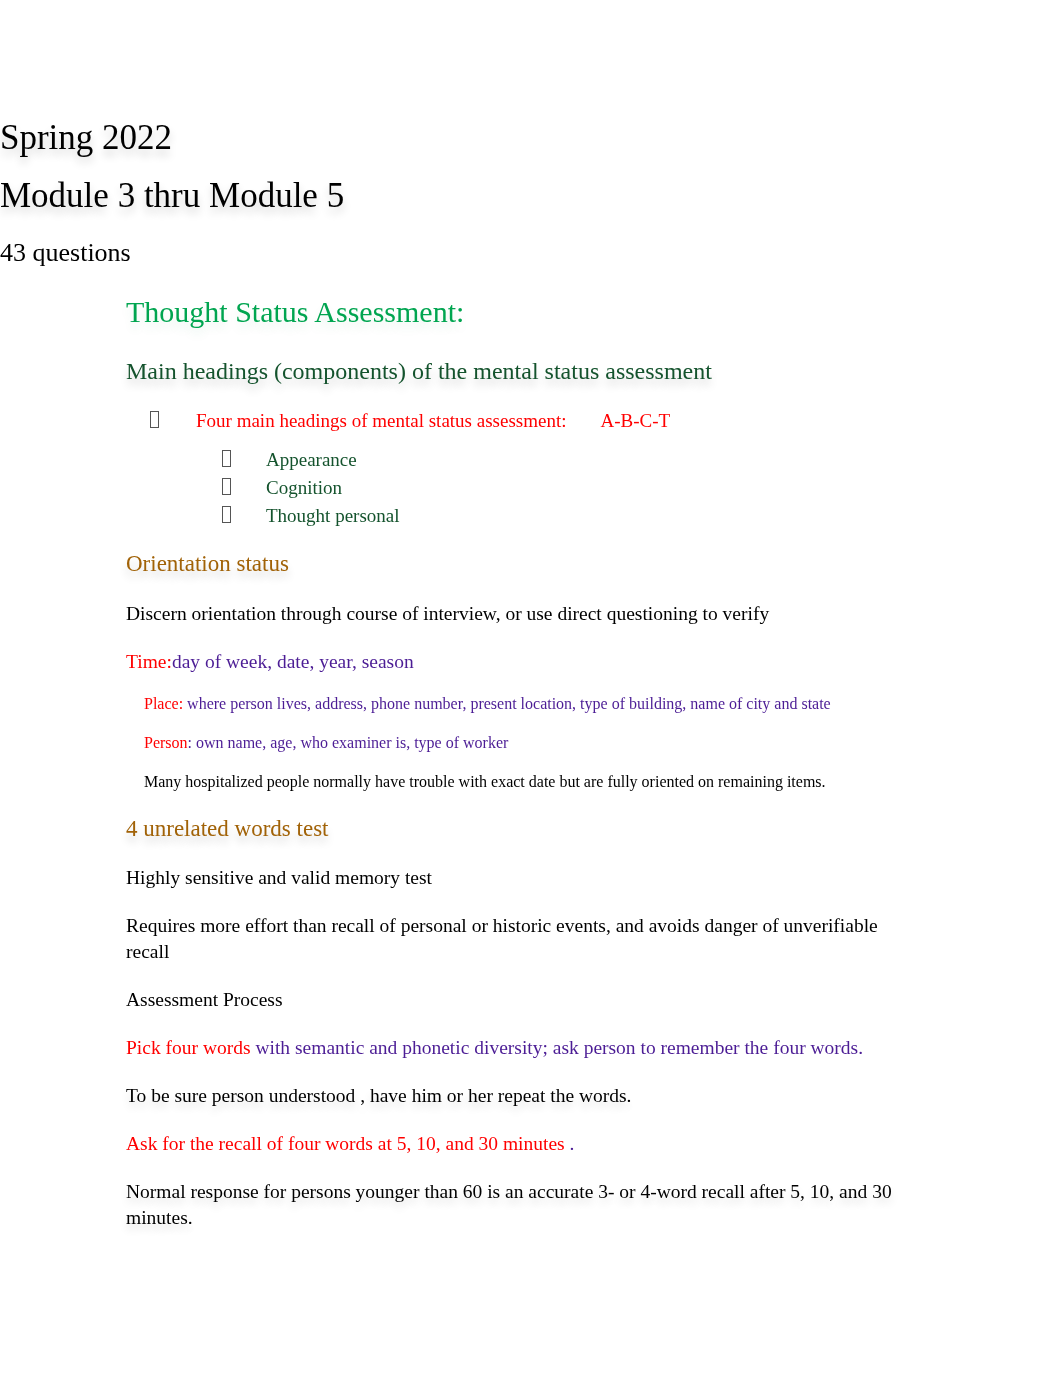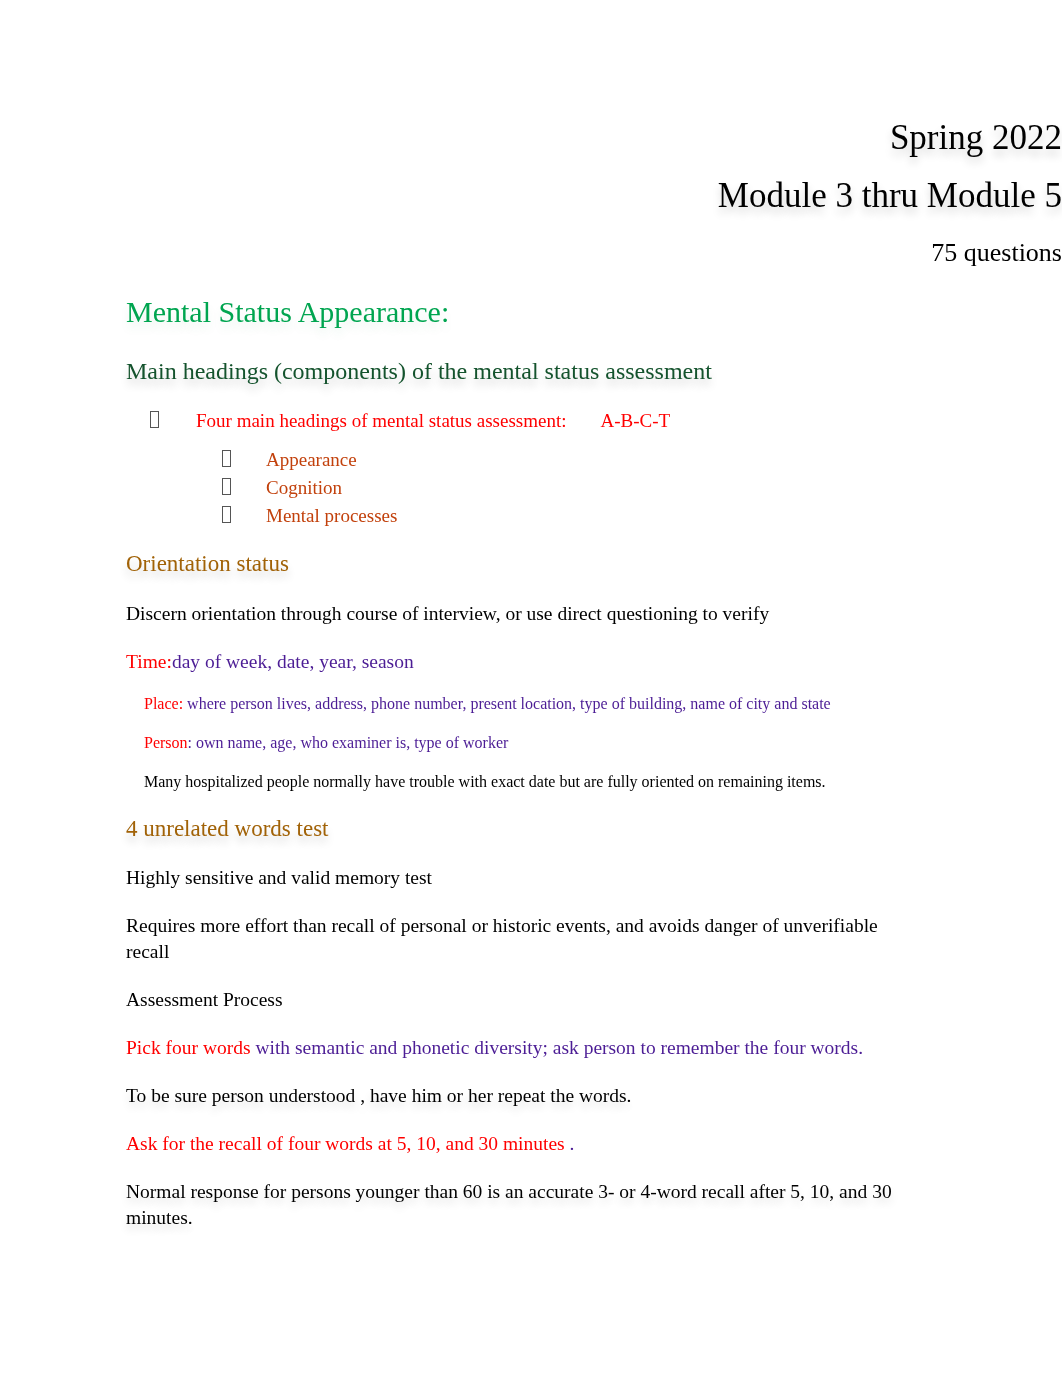--- a/index.html
+++ b/index.html
@@ -21,22 +21,21 @@
     position: relative;
     width: 1062px;
     height: 1377px;
     padding: 0;
     box-sizing: border-box;
   }
 
   
   .title-block {
     padding-top: 118px;
-    text-align: right;
-    padding-left: 11px;
+    text-align: left;
   }
   .doc-title-1 {
     font-size: 35px;
     line-height: 1.15;
     color: #000;
     text-shadow: 0 6px 9px rgba(0,0,0,0.18);
     margin: 0;
     font-weight: normal;
   }
   .doc-title-2 {
@@ -126,21 +125,21 @@
   .bullet-l2 {
     margin: 14px 0 0 0;
     padding: 0;
     list-style: none;
   }
   .bullet-l2 > li {
     position: relative;
     padding-left: 140px;
     font-size: 19px;
     line-height: 1.35;
-    color: #c2410c;
+    color: #14532d;
     margin: 0 0 2px 0;
   }
   .tofu {
     position: absolute;
     left: 24px;
     top: 3px;
     width: 9px;
     height: 17px;
     border: 1.6px solid #555555;
     box-sizing: border-box;
@@ -151,26 +150,26 @@
   .abct { padding-left: 34px; }
 </style>
 </head>
 <body>
 
 <div class="page">
 
   <div class="title-block">
     <div class="doc-title-1">Spring 2022</div>
     <div class="doc-title-2">Module 3 thru Module 5</div>
-    <div class="doc-subtitle">75 questions</div>
+    <div class="doc-subtitle">43 questions</div>
   </div>
 
   <div class="body-wrap">
 
-    <div class="h-green">Mental Status Appearance:</div>
+    <div class="h-green">Thought Status Assessment:</div>
 
     <div class="h-sub">Main headings (components) of the mental status assessment</div>
 
     <ul class="bullet-l1">
       <li>
         <span class="tofu"></span>
         <span>Four main headings of mental status assessment:</span><span class="abct">A-B-C-T</span>
       </li>
     </ul>
 
@@ -178,21 +177,21 @@
       <li>
         <span class="tofu"></span>
         <span>Appearance</span>
       </li>
       <li>
         <span class="tofu"></span>
         <span>Cognition</span>
       </li>
       <li>
         <span class="tofu"></span>
-        <span>Mental processes</span>
+        <span>Thought personal</span>
       </li>
     </ul>
 
     <div class="h-sub2">Orientation status</div>
 
     <p class="body">Discern orientation through course of interview, or use direct questioning to verify</p>
 
     <p class="body"><span class="red">Time:</span><span class="black">day of week, date, year, season</span></p>
 
     <p class="tight"><span class="red">Place:</span> <span class="black">where person lives, address, phone number, present location, type of building, name of city and state</span></p>

